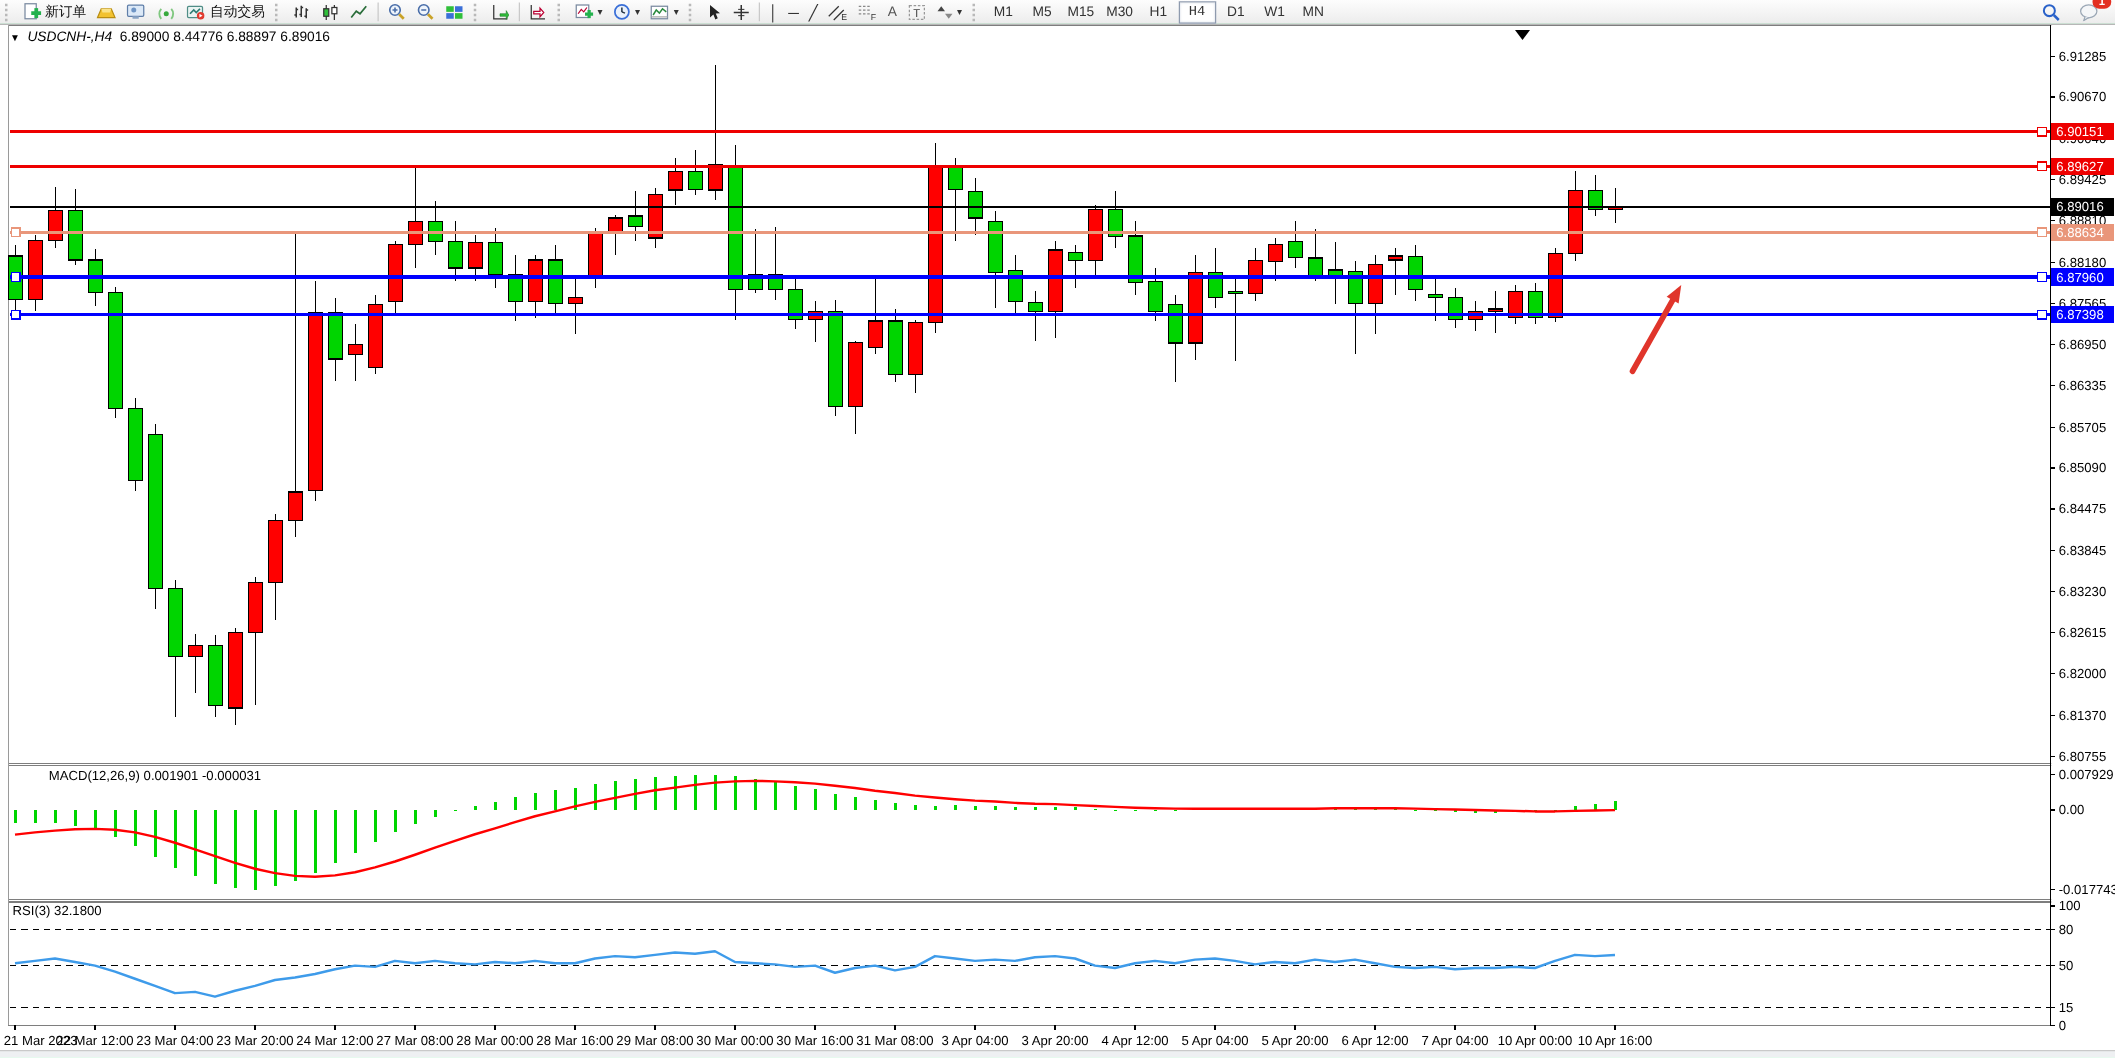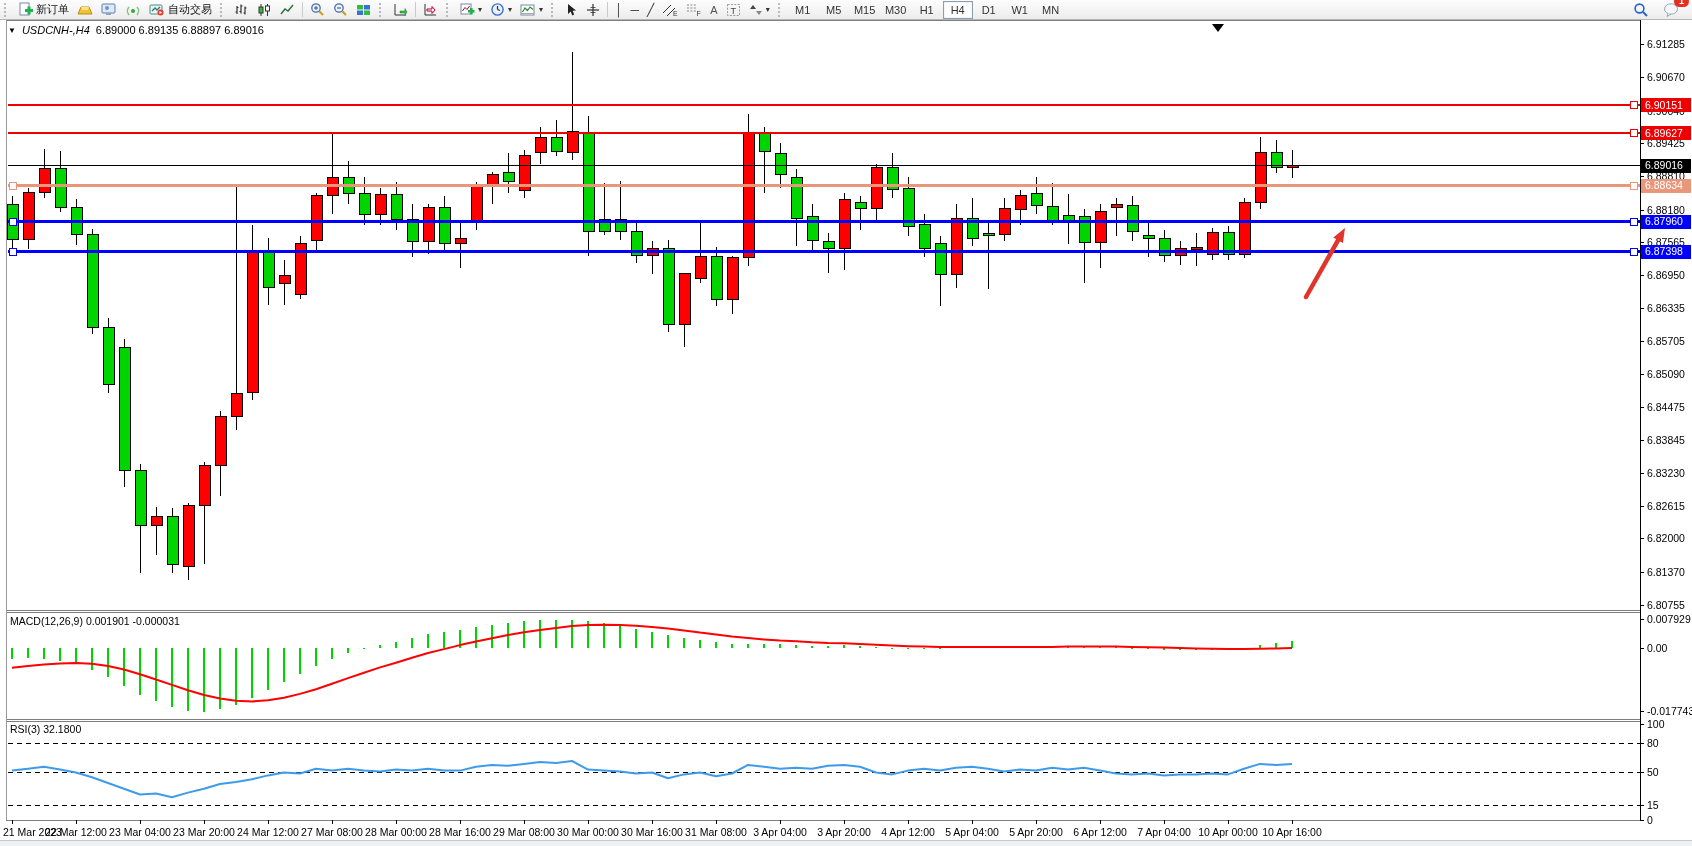--- a/index.html
+++ b/index.html
@@ -10,31 +10,31 @@
     display:flex;align-items:center;font-size:11px;color:#222;}
   .grip{width:5px;height:14px;border-left:2px dotted #b9b9b9;margin:0 3px 0 4px;}
   .sep{width:1px;height:15px;background:#c9c9c9;margin:0 3px;}
   .tbtn{height:17px;display:flex;align-items:center;justify-content:center;
     padding:0 3px;border:1px solid transparent;border-radius:2px;gap:3px;cursor:default;}
   .tbtn svg{display:block;}
   .tflabel{font-size:11px;color:#111;white-space:nowrap;}
   .glyph{font-size:12px;color:#333;line-height:12px;}
   .tfbtn{height:16px;min-width:24px;display:flex;align-items:center;justify-content:center;
     font-size:11px;color:#333;border:1px solid transparent;padding:0 2px;}
-  .tfbtn.active{background:#fff;border:1px solid #8f9bae;box-shadow:inset 0 0 2px #cfd6e2;}
+  .tfbtn.active{background:#fff;border:1px solid #8f9bae;box-shadow:inset 0 0 2px #cfd6e2;font-family:Liberation Mono, monospace;}
   .toolbar-right{margin-left:auto;display:flex;align-items:center;gap:6px;padding-right:8px;}
   .badge{position:absolute;top:-5px;right:-6px;background:#e33022;color:#fff;border-radius:8px;
     font-size:9px;min-width:11px;height:11px;line-height:11px;text-align:center;padding:0 2px;font-weight:bold;}
   .chatwrap{position:relative;}
   
   .chart-wrap{position:absolute;top:20px;left:0;width:1692px;height:826px;background:#fff;}
   .chart-title{position:absolute;top:4px;left:8px;font-size:11px;color:#000;display:flex;align-items:center;gap:6px;z-index:5;}
   .chart-title .tri{font-size:8px;color:#000;}
   .ind-label{position:absolute;left:10px;font-size:10.5px;color:#000;z-index:5;}
-  #macd-label{top:595px;}
+  #macd-label{top:595px;margin-left:29px;}
   #rsi-label{top:703px;}
   svg text{font-family:"Liberation Sans",sans-serif;}
   .statusbar{position:absolute;left:0;bottom:0;width:1692px;height:5px;background:#eef0f2;border-top:1px solid #c9c9c9;}
 </style>
 </head>
 <body>
 
 <div class="app">
 
   <div class="toolbar">
@@ -306,21 +306,21 @@
         </span>
         <span class="badge">1</span>
       </span>
     </span>
   </div>
 
   <div class="chart-wrap">
     <div class="chart-title">
       <span class="tri">▼</span>
       <span style="font-weight:normal;font-style:italic;">USDCNH-,H4</span>
-      <span>6.89000 6.89135 6.88897 6.89016</span>
+      <span>6.89000 8.44776 6.88897 6.89016</span>
     </div>
 
     <div class="ind-label" id="macd-label">
       <span>MACD(12,26,9)</span>
       <span>0.001901 -0.000031</span>
     </div>
     <div class="ind-label" id="rsi-label">
       <span>RSI(3)</span>
       <span>32.1800</span>
     </div>

